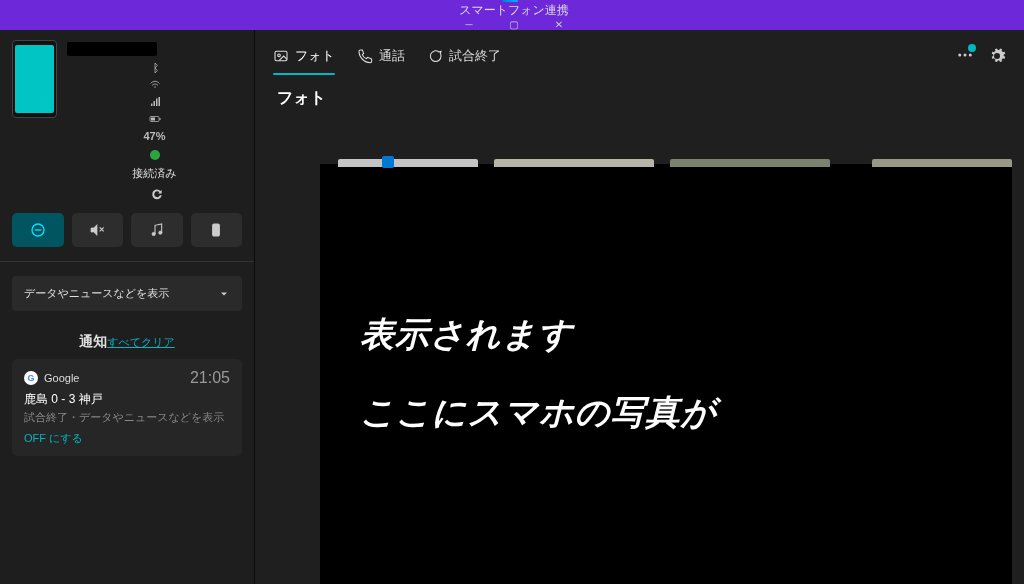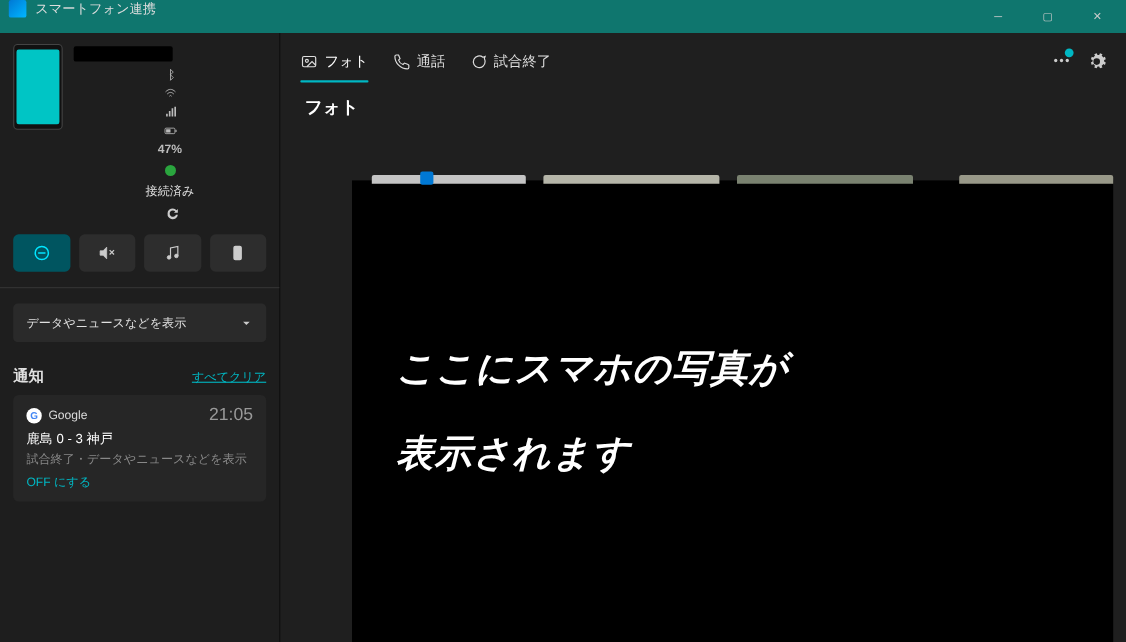--- a/index.html
+++ b/index.html
@@ -1,18 +1,18 @@
 <!DOCTYPE html>
 <html><head>
   <meta charset="utf-8">
   <style>
     * { margin: 0; padding: 0; box-sizing: border-box; font-family: "Yu Gothic UI", "Meiryo", sans-serif; }
     body { width: 1024px; height: 584px; background: #1e1e1e; color: #e0e0e0; overflow: hidden; font-size: 12px; }
 
-    .titlebar { height: 30px; display: flex; background: #0f766e; padding: 0 4px 0 8px; }
+    .titlebar { height: 30px; display: flex; align-items: center; background: #6d28d9; padding: 0 4px 0 8px; flex-direction: column; }
     .titlebar .app-icon { width: 16px; height: 16px; background: linear-gradient(135deg,#0078d4,#00b7ff); border-radius: 2px; margin-right: 8px; }
     .titlebar .title { font-size: 12px; color: #ddd; flex: 1; }
     .window-controls { display: flex; gap: 0; height: 100%; }
     .window-controls .btn { width: 45px; display: flex; align-items: center; justify-content: center; color: #ccc; font-size: 10px; cursor: pointer; }
 
     .app { display: flex; height: calc(100% - 30px); }
 
     
     .sidebar { width: 255px; background: #1e1e1e; padding: 10px 12px 0 12px; border-right: 1px solid #0a0a0a; display: flex; flex-direction: column; }
     .device-row { display: flex; align-items: flex-start; gap: 10px; margin-bottom: 12px; }
@@ -31,21 +31,21 @@
     .ab { flex: 1; height: 34px; border-radius: 5px; background: #2d2d2d; display: flex; align-items: center; justify-content: center; cursor: pointer; }
     .ab svg { width: 16px; height: 16px; fill: #ccc; stroke: #ccc; }
     .ab.active { background: #005560; }
     .ab.active svg { stroke: #00e5ff; fill: none; }
 
     .divider { height: 1px; background: #333; margin: 0 -12px 14px -12px; }
 
     .unlock-row { background: #2a2a2a; border-radius: 4px; padding: 10px 12px; display: flex; align-items: center; justify-content: space-between; font-size: 11px; cursor: pointer; margin-bottom: 22px; }
     .chev { width: 12px; height: 12px; fill: #ccc; }
 
-    .notif-header { display: flex; align-items: center; justify-content: space-between; margin-bottom: 8px; }
+    .notif-header { display: flex; align-items: center; justify-content: center; margin-bottom: 8px; }
     .notif-header h3 { font-size: 14px; font-weight: 600; }
     .clear-all { color: #00b7c3; font-size: 11px; cursor: pointer; text-decoration: underline; }
 
     .notif-card { background: #262626; border-radius: 5px; padding: 10px 12px; font-size: 11px; }
     .notif-top { display: flex; align-items: center; gap: 6px; margin-bottom: 4px; }
     .google-ic { width: 14px; height: 14px; border-radius: 50%; background: #fff; display: flex; align-items: center; justify-content: center; font-size: 9px; font-weight: bold; color: #4285F4; }
     .notif-app { color: #ddd; font-size: 11px; flex: 1; }
     .notif-time { color: #999; font-size: 16px; }
     .notif-title { color: #fff; font-size: 12px; margin-bottom: 2px; }
     .notif-body { color: #888; font-size: 11px; margin-bottom: 6px; }
@@ -227,15 +227,15 @@
 </div>
 
 <div class="thumbs-peek">
   <div class="peek p1"></div>
   <div class="peek p2"></div>
   <div class="peek p3"></div>
   <div class="peek p4"></div>
 </div>
 
 <div class="big-overlay">
+  <div class="line">表示されます</div>
   <div class="line">ここにスマホの写真が</div>
-  <div class="line">表示されます</div>
 </div>
 
 </body></html>

